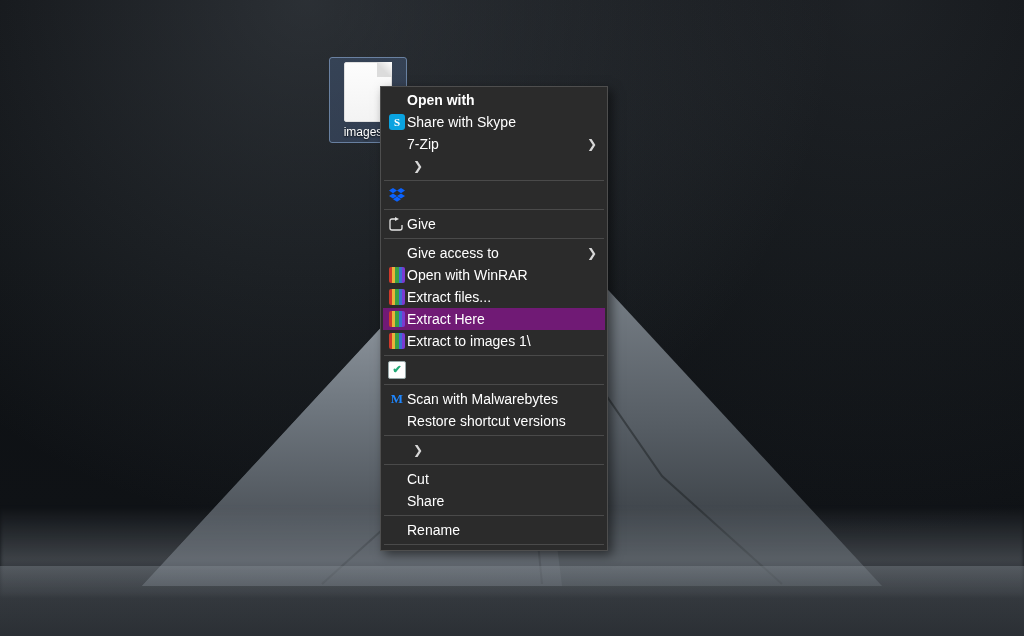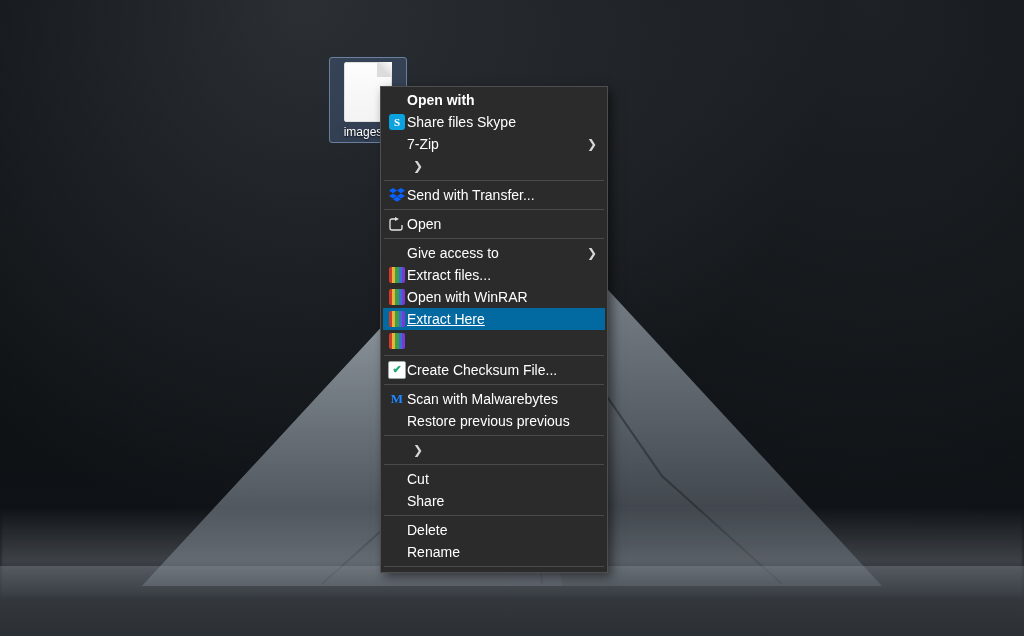--- a/index.html
+++ b/index.html
@@ -120,22 +120,21 @@
     font-size: 14px;
     line-height: 22px;
   }
   .menu-item.bold .lbl { font-weight: 600; }
   .menu-item .chev {
     color: #d8d8d8;
     font-size: 12px;
     margin-left: 6px;
   }
   .menu-item.hover {
-    background: #0369a1;
-    text-decoration: underline;
+    background: #701a75;
   }
   .menu-sep {
     height: 1px;
     background: #4a4a4a;
     margin: 3px 1px;
   }
 
   
   .ic { width:16px; height:16px; display:block; }
   .ic-skype { background:#0aa3e0; border-radius:3px; position:relative; }
@@ -194,21 +193,21 @@
 
   <div class="menu-item bold">
     <span class="icon-slot"></span>
     <span class="lbl">Open with</span>
   </div>
 
   <div class="menu-item">
     <span class="icon-slot">
         <span class="ic ic-skype"></span>
       </span>
-    <span class="lbl">Share files Skype</span>
+    <span class="lbl">Share with Skype</span>
   </div>
 
   <div class="menu-item">
     <span class="icon-slot"></span>
     <span class="lbl">7-Zip</span>
     <span class="chev">❯</span>
   </div>
 
   <div class="menu-item">
     <span class="icon-slot"></span>
@@ -222,93 +221,92 @@
       <svg class="ic" viewBox="0 0 16 16">
           <g fill="#0a62fe">
             <polygon points="4,1 8,3.6 4,6.2 0,3.6"></polygon>
             <polygon points="12,1 16,3.6 12,6.2 8,3.6"></polygon>
             <polygon points="4,6.4 8,9 4,11.6 0,9"></polygon>
             <polygon points="12,6.4 16,9 12,11.6 8,9"></polygon>
             <polygon points="8,9.6 12,12.2 8,14.8 4,12.2"></polygon>
           </g>
         </svg>
     </span>
-    <span class="lbl">Send with Transfer...</span>
   </div>
 
 
   <div class="menu-sep"></div>
 
 
   <div class="menu-item">
     <span class="icon-slot">
       <svg class="ic" viewBox="0 0 16 16" fill="none" stroke="#e6e6e6" stroke-width="1.3">
           <path d="M10 3 L6 1 L6 5 Z" fill="#e6e6e6" stroke="none"></path>
           <path d="M6 3 H3 A2 2 0 0 0 1 5 V12 A2 2 0 0 0 3 14 H11 A2 2 0 0 0 13 12 V9"></path>
         </svg>
     </span>
-    <span class="lbl">Open</span>
+    <span class="lbl">Give</span>
   </div>
 
   <div class="menu-sep"></div>
 
   <div class="menu-item">
     <span class="icon-slot"></span>
     <span class="lbl">Give access to</span>
     <span class="chev">❯</span>
   </div>
 
   <div class="menu-item">
     <span class="icon-slot">
         <span class="ic ic-winrar"></span>
       </span>
+    <span class="lbl">Open with WinRAR</span>
+  </div>
+
+  <div class="menu-item">
+    <span class="icon-slot">
+        <span class="ic ic-winrar"></span>
+      </span>
     <span class="lbl">Extract files...</span>
   </div>
 
-  <div class="menu-item">
+  <div class="menu-item hover">
     <span class="icon-slot">
         <span class="ic ic-winrar"></span>
       </span>
-    <span class="lbl">Open with WinRAR</span>
-  </div>
-
-  <div class="menu-item hover">
+    <span class="lbl">Extract Here</span>
+  </div>
+
+  <div class="menu-item">
     <span class="icon-slot">
         <span class="ic ic-winrar"></span>
       </span>
-    <span class="lbl">Extract Here</span>
-  </div>
-
-  <div class="menu-item">
-    <span class="icon-slot">
-        <span class="ic ic-winrar"></span>
-      </span>
+    <span class="lbl">Extract to images 1\</span>
   </div>
 
   <div class="menu-sep"></div>
 
   <div class="menu-item">
     <span class="icon-slot">
         <span class="ic ic-checksum"></span>
       </span>
-    <span class="lbl">Create Checksum File...</span>
   </div>
 
   <div class="menu-sep"></div>
 
   <div class="menu-item">
     <span class="icon-slot">
         <span class="ic ic-mwb">M</span>
       </span>
     <span class="lbl">Scan with Malwarebytes</span>
   </div>
 
   <div class="menu-item">
     <span class="icon-slot"></span>
-    <span class="lbl">Restore previous previous</span>
+    <span class="lbl">Restore shortcut versions</span>
   </div>
 
   <div class="menu-sep"></div>
 
   <div class="menu-item">
     <span class="icon-slot"></span>
     <span class="chev">❯</span>
   </div>
 
   <div class="menu-sep"></div>
@@ -319,24 +317,20 @@
   </div>
 
   <div class="menu-item">
     <span class="icon-slot"></span>
     <span class="lbl">Share</span>
   </div>
 
   <div class="menu-sep"></div>
 
 
-  <div class="menu-item">
-    <span class="icon-slot"></span>
-    <span class="lbl">Delete</span>
-  </div>
 
   <div class="menu-item">
     <span class="icon-slot"></span>
     <span class="lbl">Rename</span>
   </div>
 
   <div class="menu-sep"></div>
 
 </div>
 

